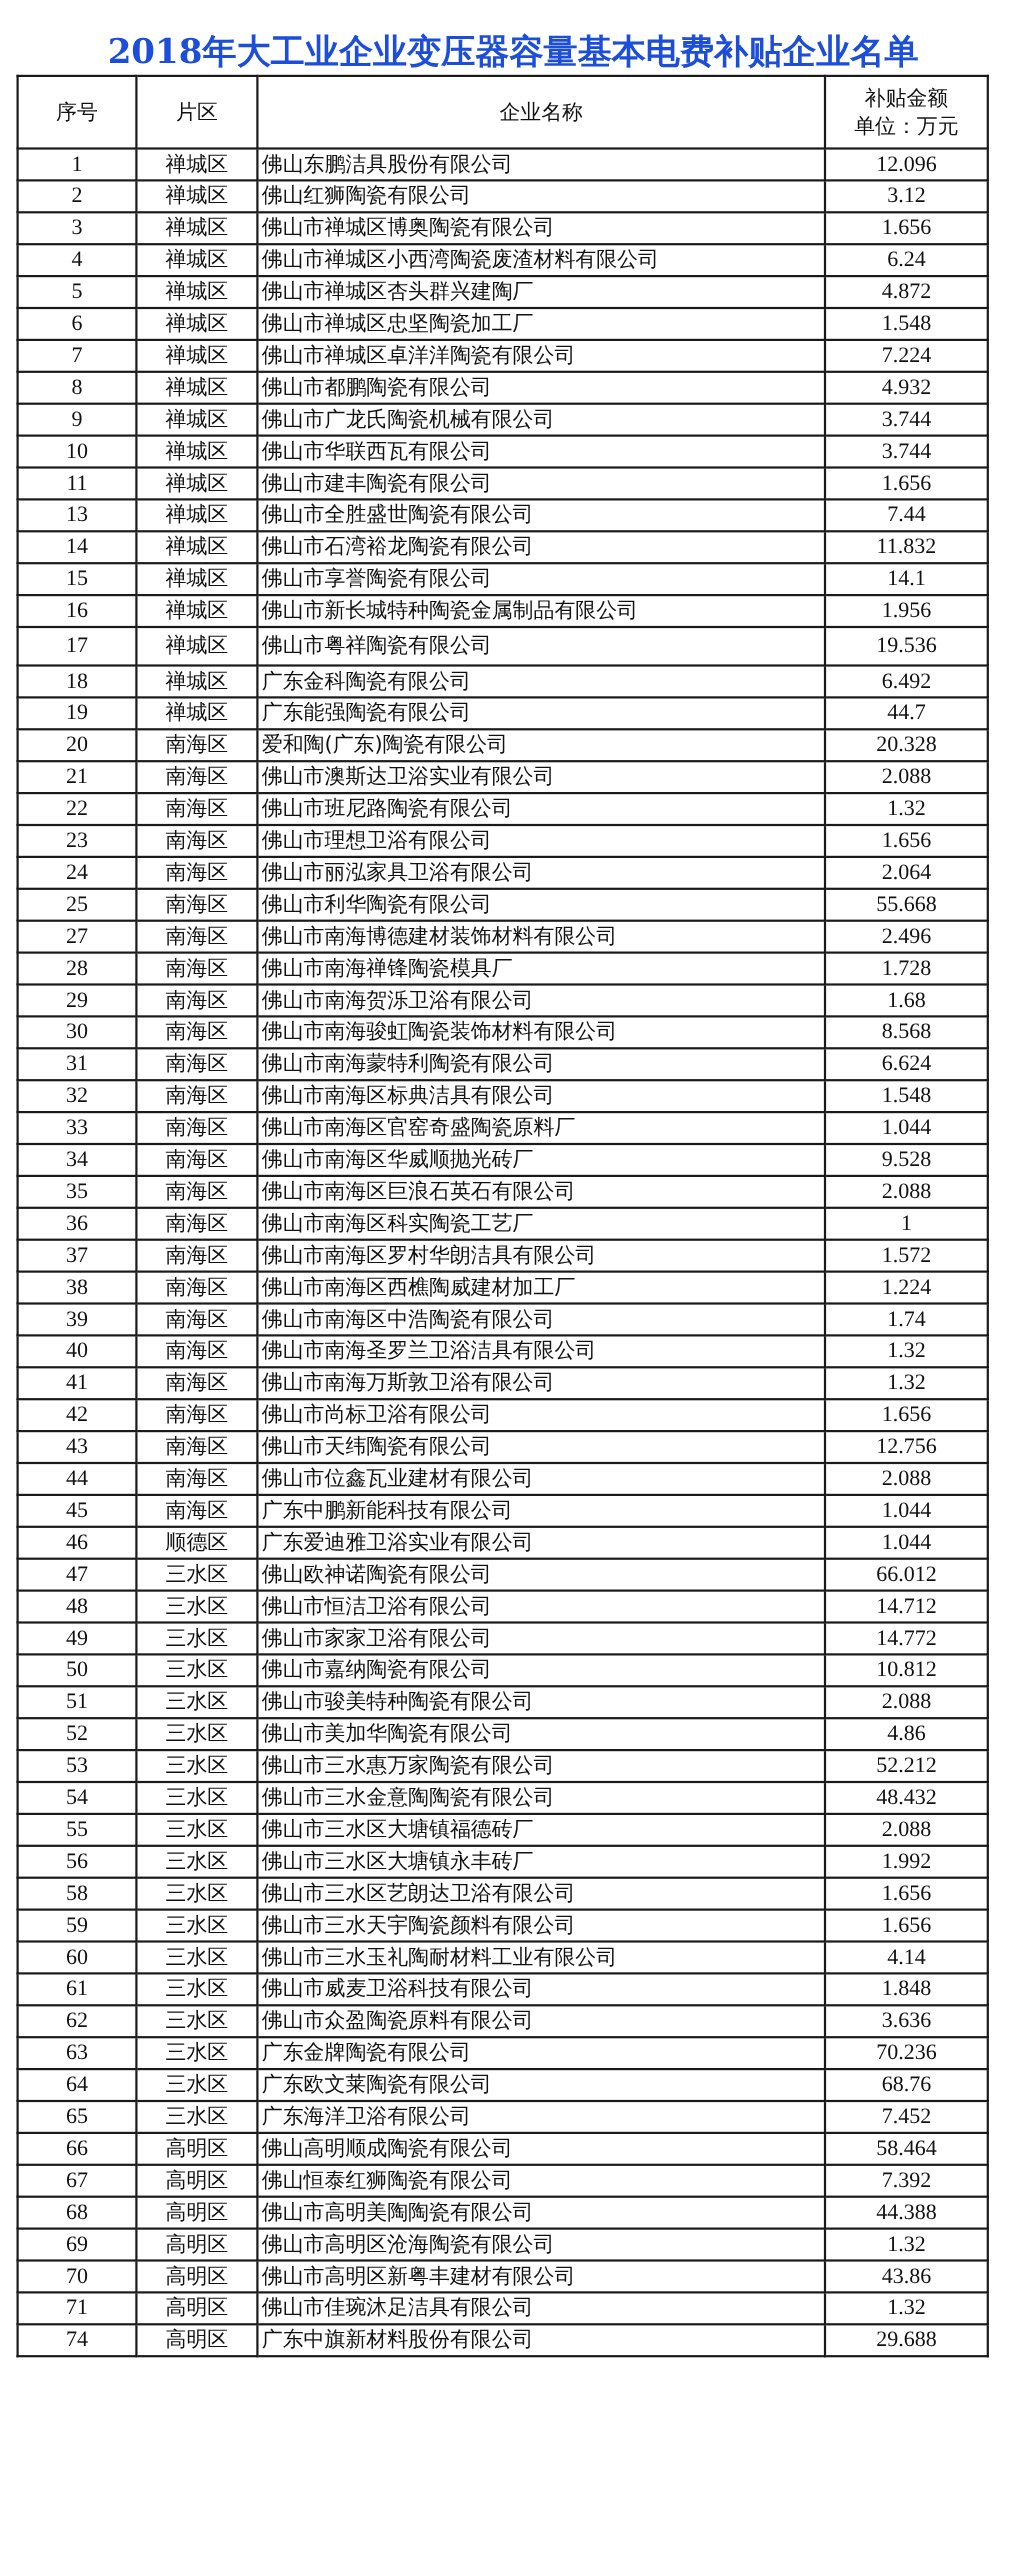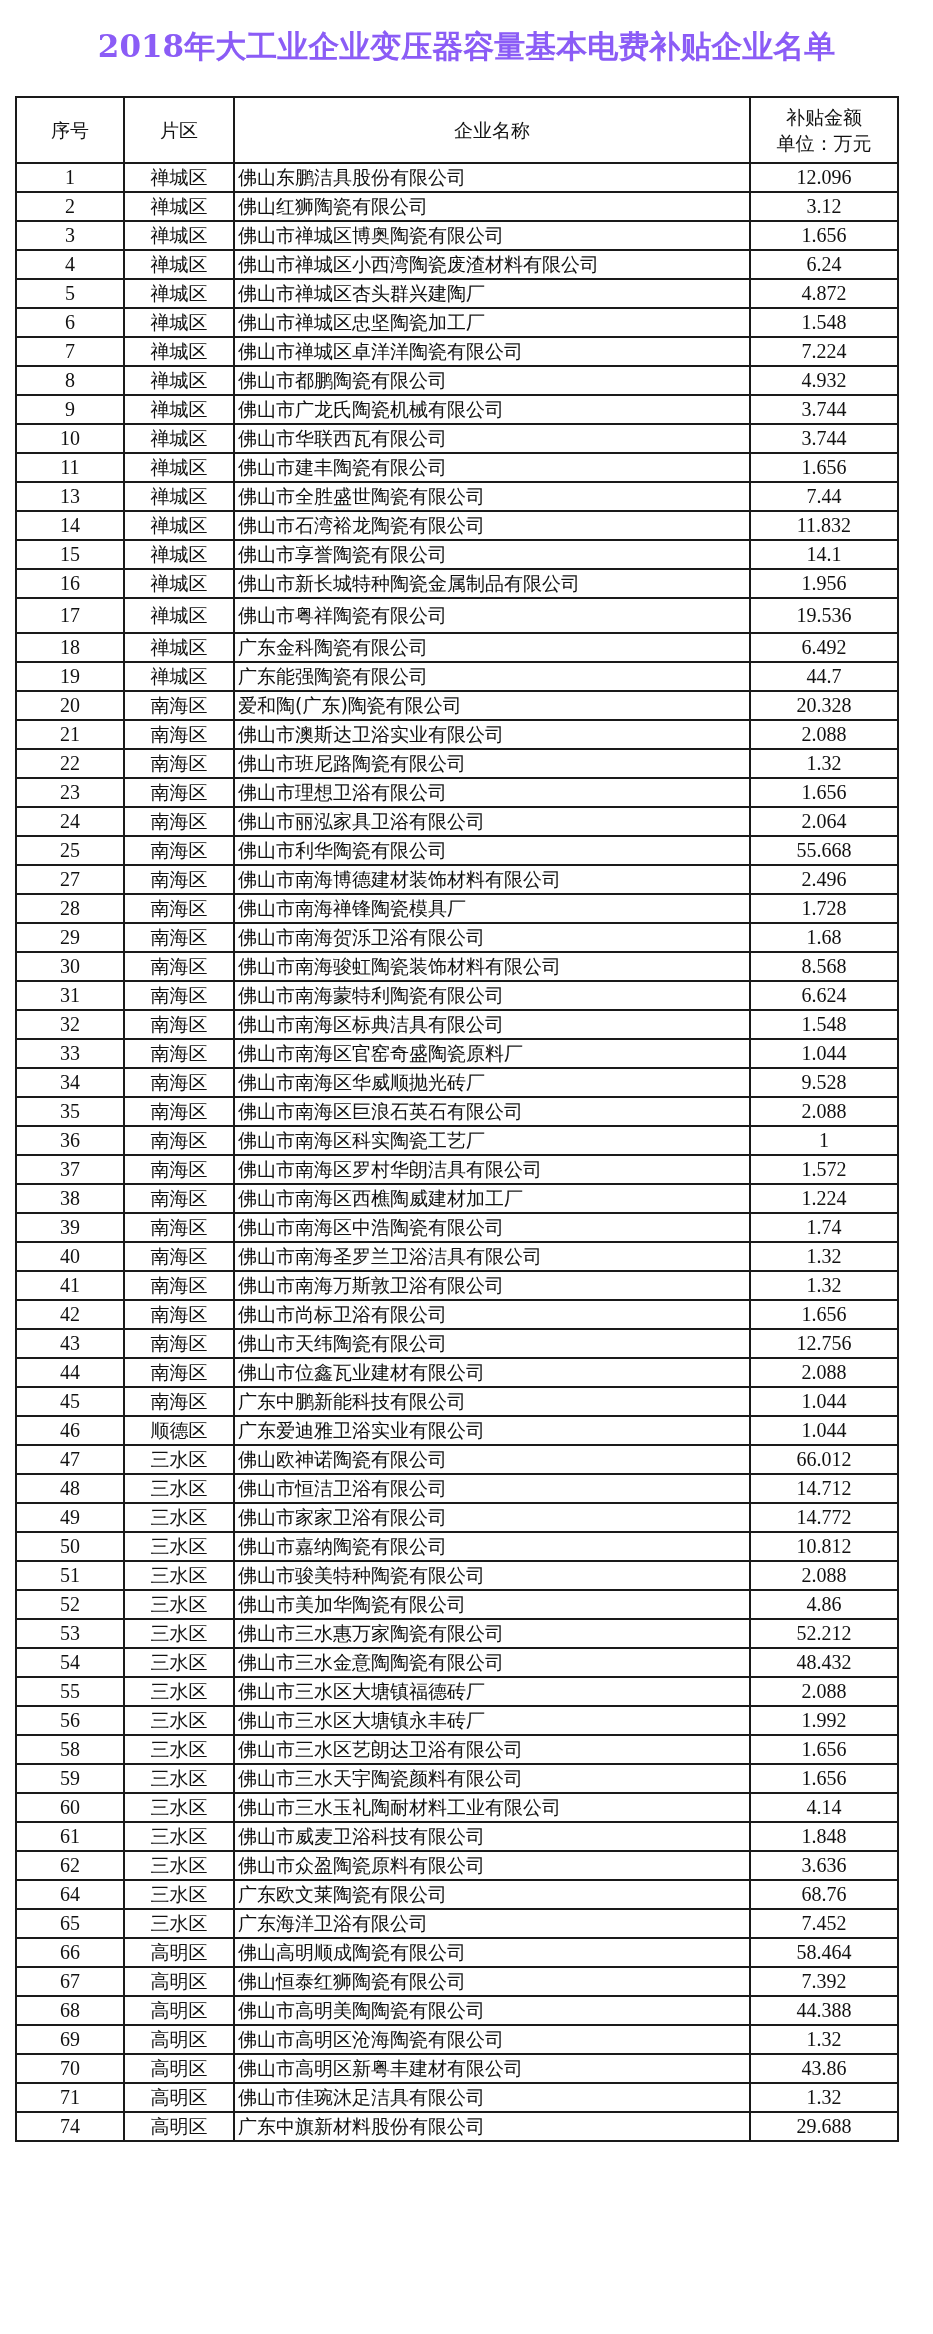--- a/index.html
+++ b/index.html
@@ -1,21 +1,21 @@
 <!DOCTYPE html>
 <html><head>
 <meta charset="utf-8">
 <style>
   html, body { margin: 0; padding: 0; background: #ffffff; }
   body { width: 933px; height: 2334px; position: relative; overflow: hidden;
          font-family: "DejaVu Sans", sans-serif; color: #111; }
   .title { position: absolute; top: 26px; left: 0; width: 933px; text-align: center;
            font-family: "DejaVu Serif", serif; font-weight: bold; font-size: 31px;
-           letter-spacing: 0px; color: #8b5cf6; }
-  table { position: absolute; top: 96px; left: 15px; width: 882px; border-collapse: collapse;
+           letter-spacing: 0px; color: #1d4ed8; }
+  table { position: absolute; top: 68px; left: 15px; width: 882px; border-collapse: collapse;
           table-layout: fixed; }
   col.c1 { width: 108px; } col.c2 { width: 110px; } col.c3 { width: 516px; } col.c4 { width: 148px; }
   th, td { border: 2px solid #1a1a1a; padding: 0; font-weight: normal; }
   th { height: 64px; font-size: 19px; text-align: center; line-height: 26px; }
   td { height: 27px; font-size: 19px; line-height: 25px; }
   td.num { text-align: center; font-family: "Liberation Serif", serif; font-size: 20px; }
   td.area { text-align: center; }
   td.name { text-align: left; padding-left: 3px; white-space: nowrap; }
   td.amt { text-align: center; font-family: "Liberation Serif", serif; font-size: 20px; }
   tr.tall td { height: 33px; }
@@ -392,20 +392,26 @@
         <td class="name">佛山市威麦卫浴科技有限公司</td>
         <td class="amt">1.848</td>
       </tr>
       <tr>
         <td class="num">62</td>
         <td class="area">三水区</td>
         <td class="name">佛山市众盈陶瓷原料有限公司</td>
         <td class="amt">3.636</td>
       </tr>
       <tr>
+        <td class="num">63</td>
+        <td class="area">三水区</td>
+        <td class="name">广东金牌陶瓷有限公司</td>
+        <td class="amt">70.236</td>
+      </tr>
+      <tr>
         <td class="num">64</td>
         <td class="area">三水区</td>
         <td class="name">广东欧文莱陶瓷有限公司</td>
         <td class="amt">68.76</td>
       </tr>
       <tr>
         <td class="num">65</td>
         <td class="area">三水区</td>
         <td class="name">广东海洋卫浴有限公司</td>
         <td class="amt">7.452</td>

